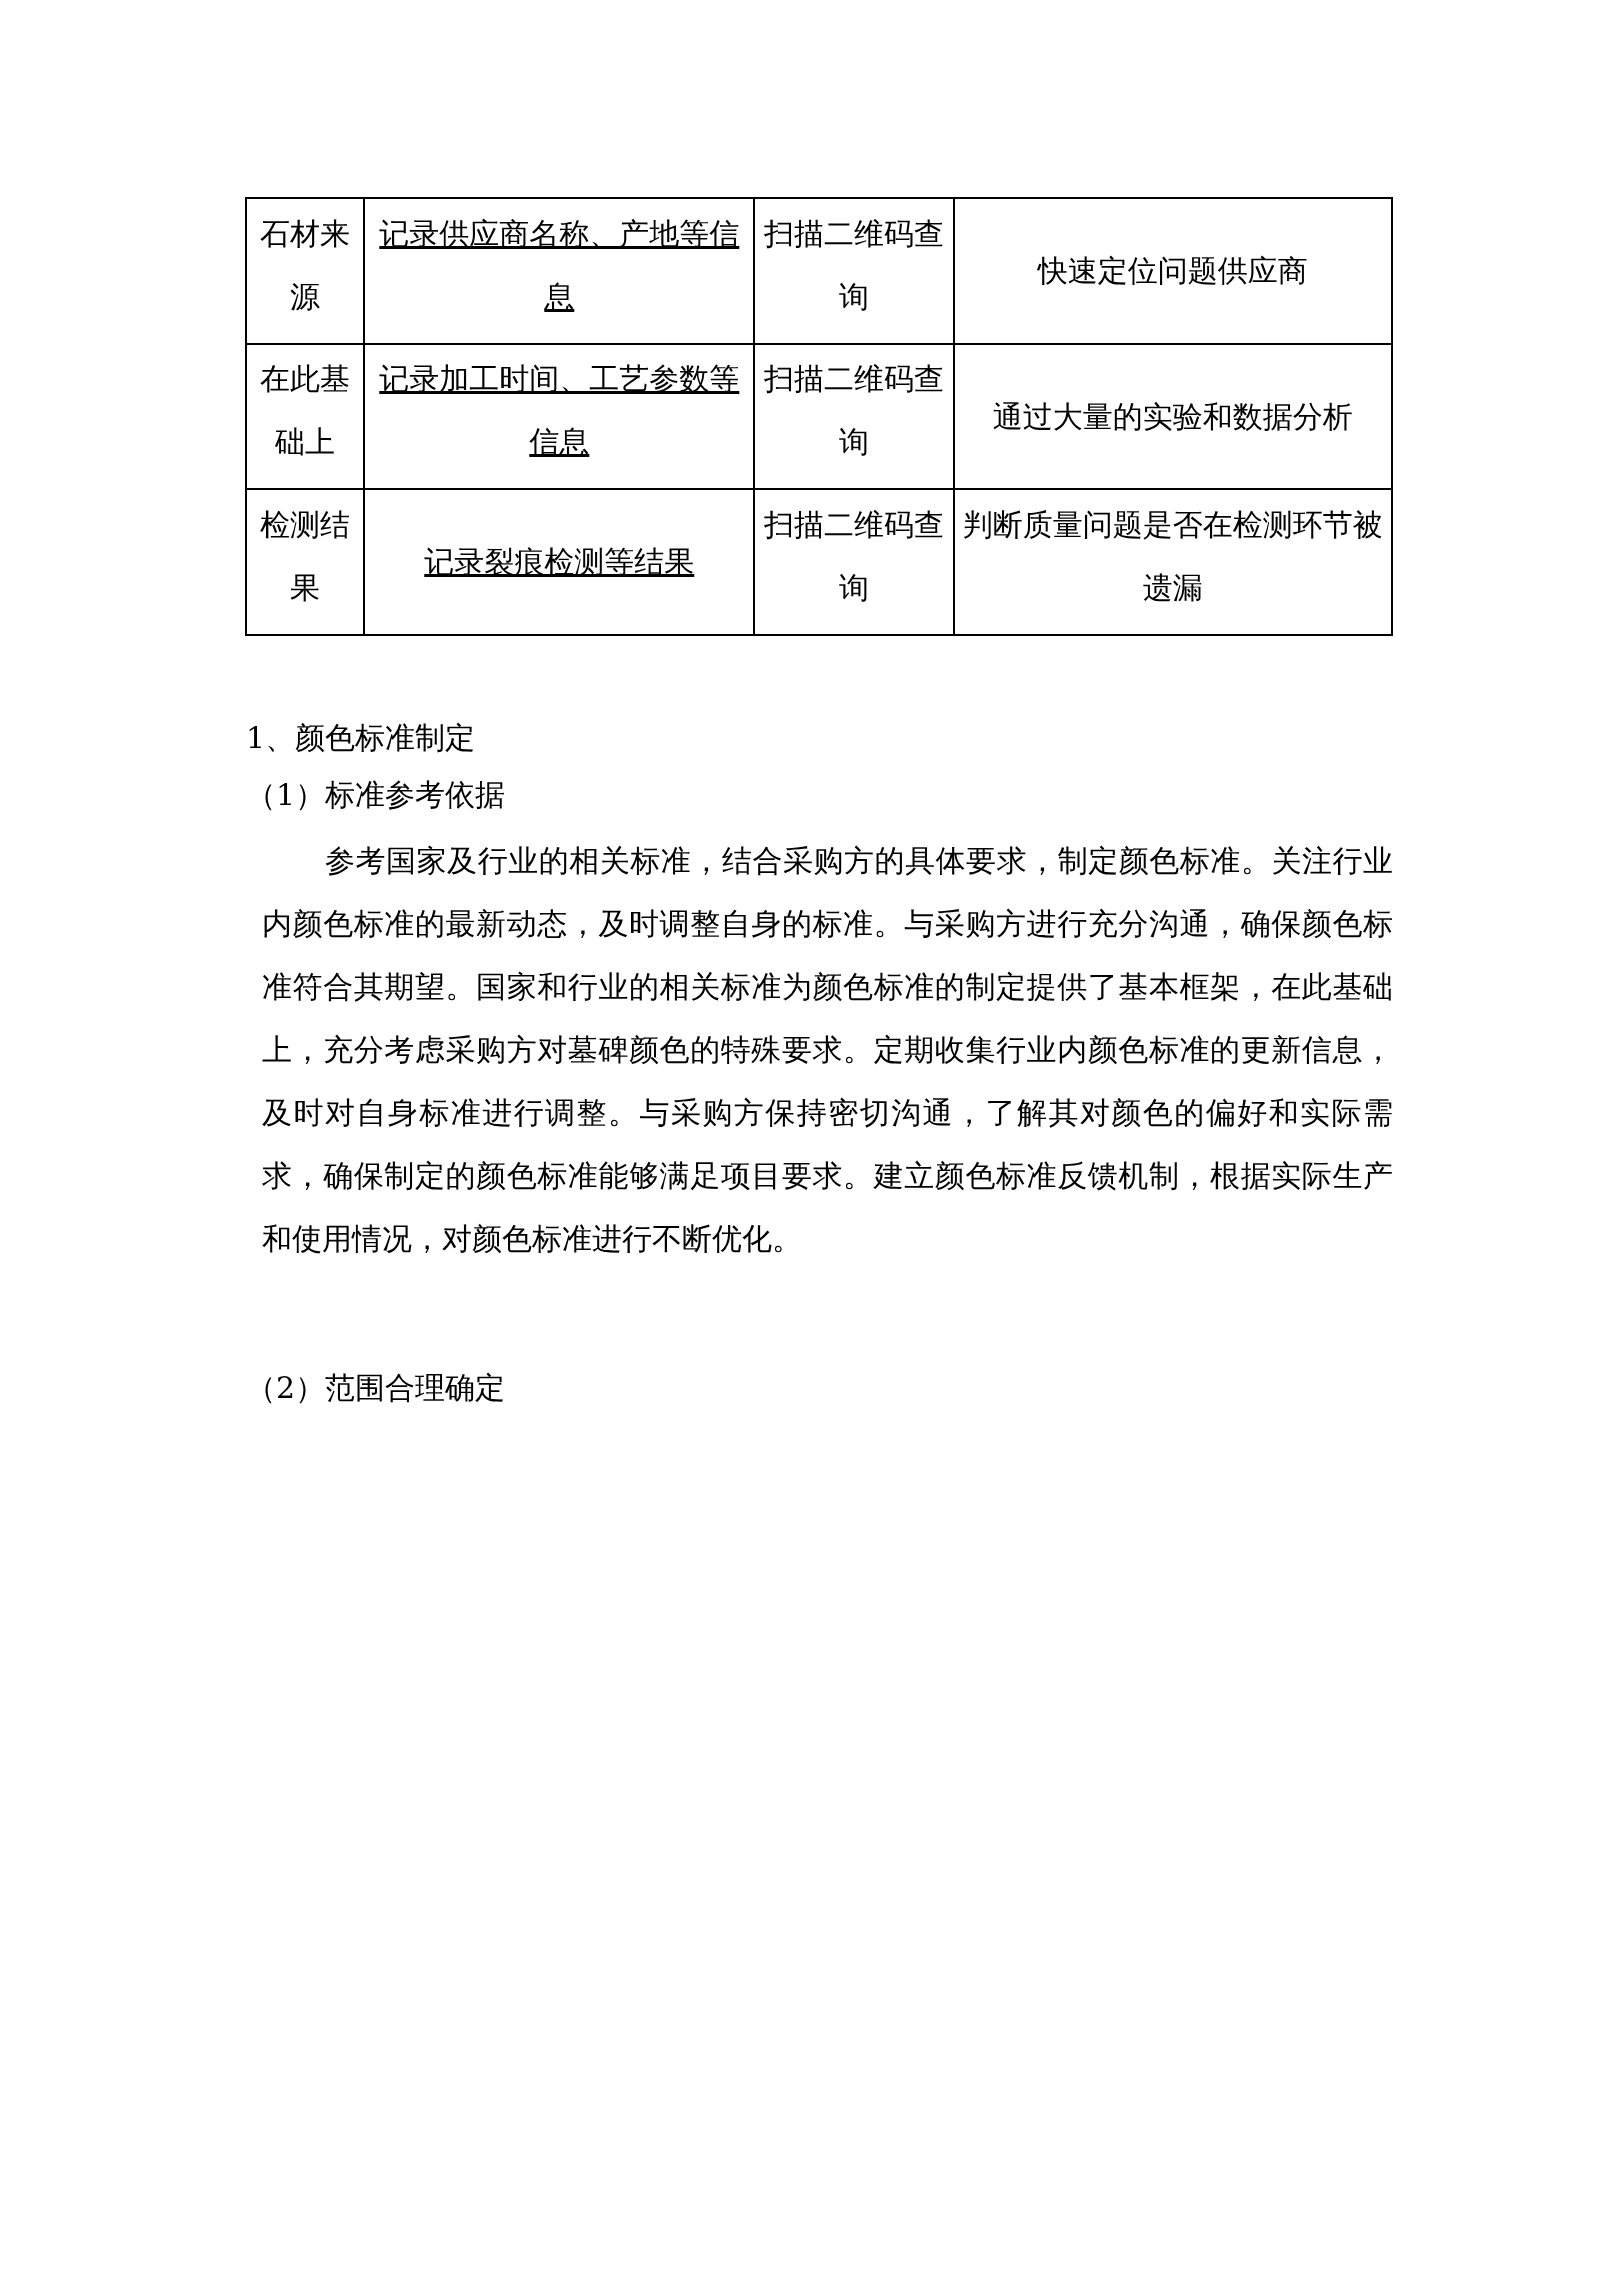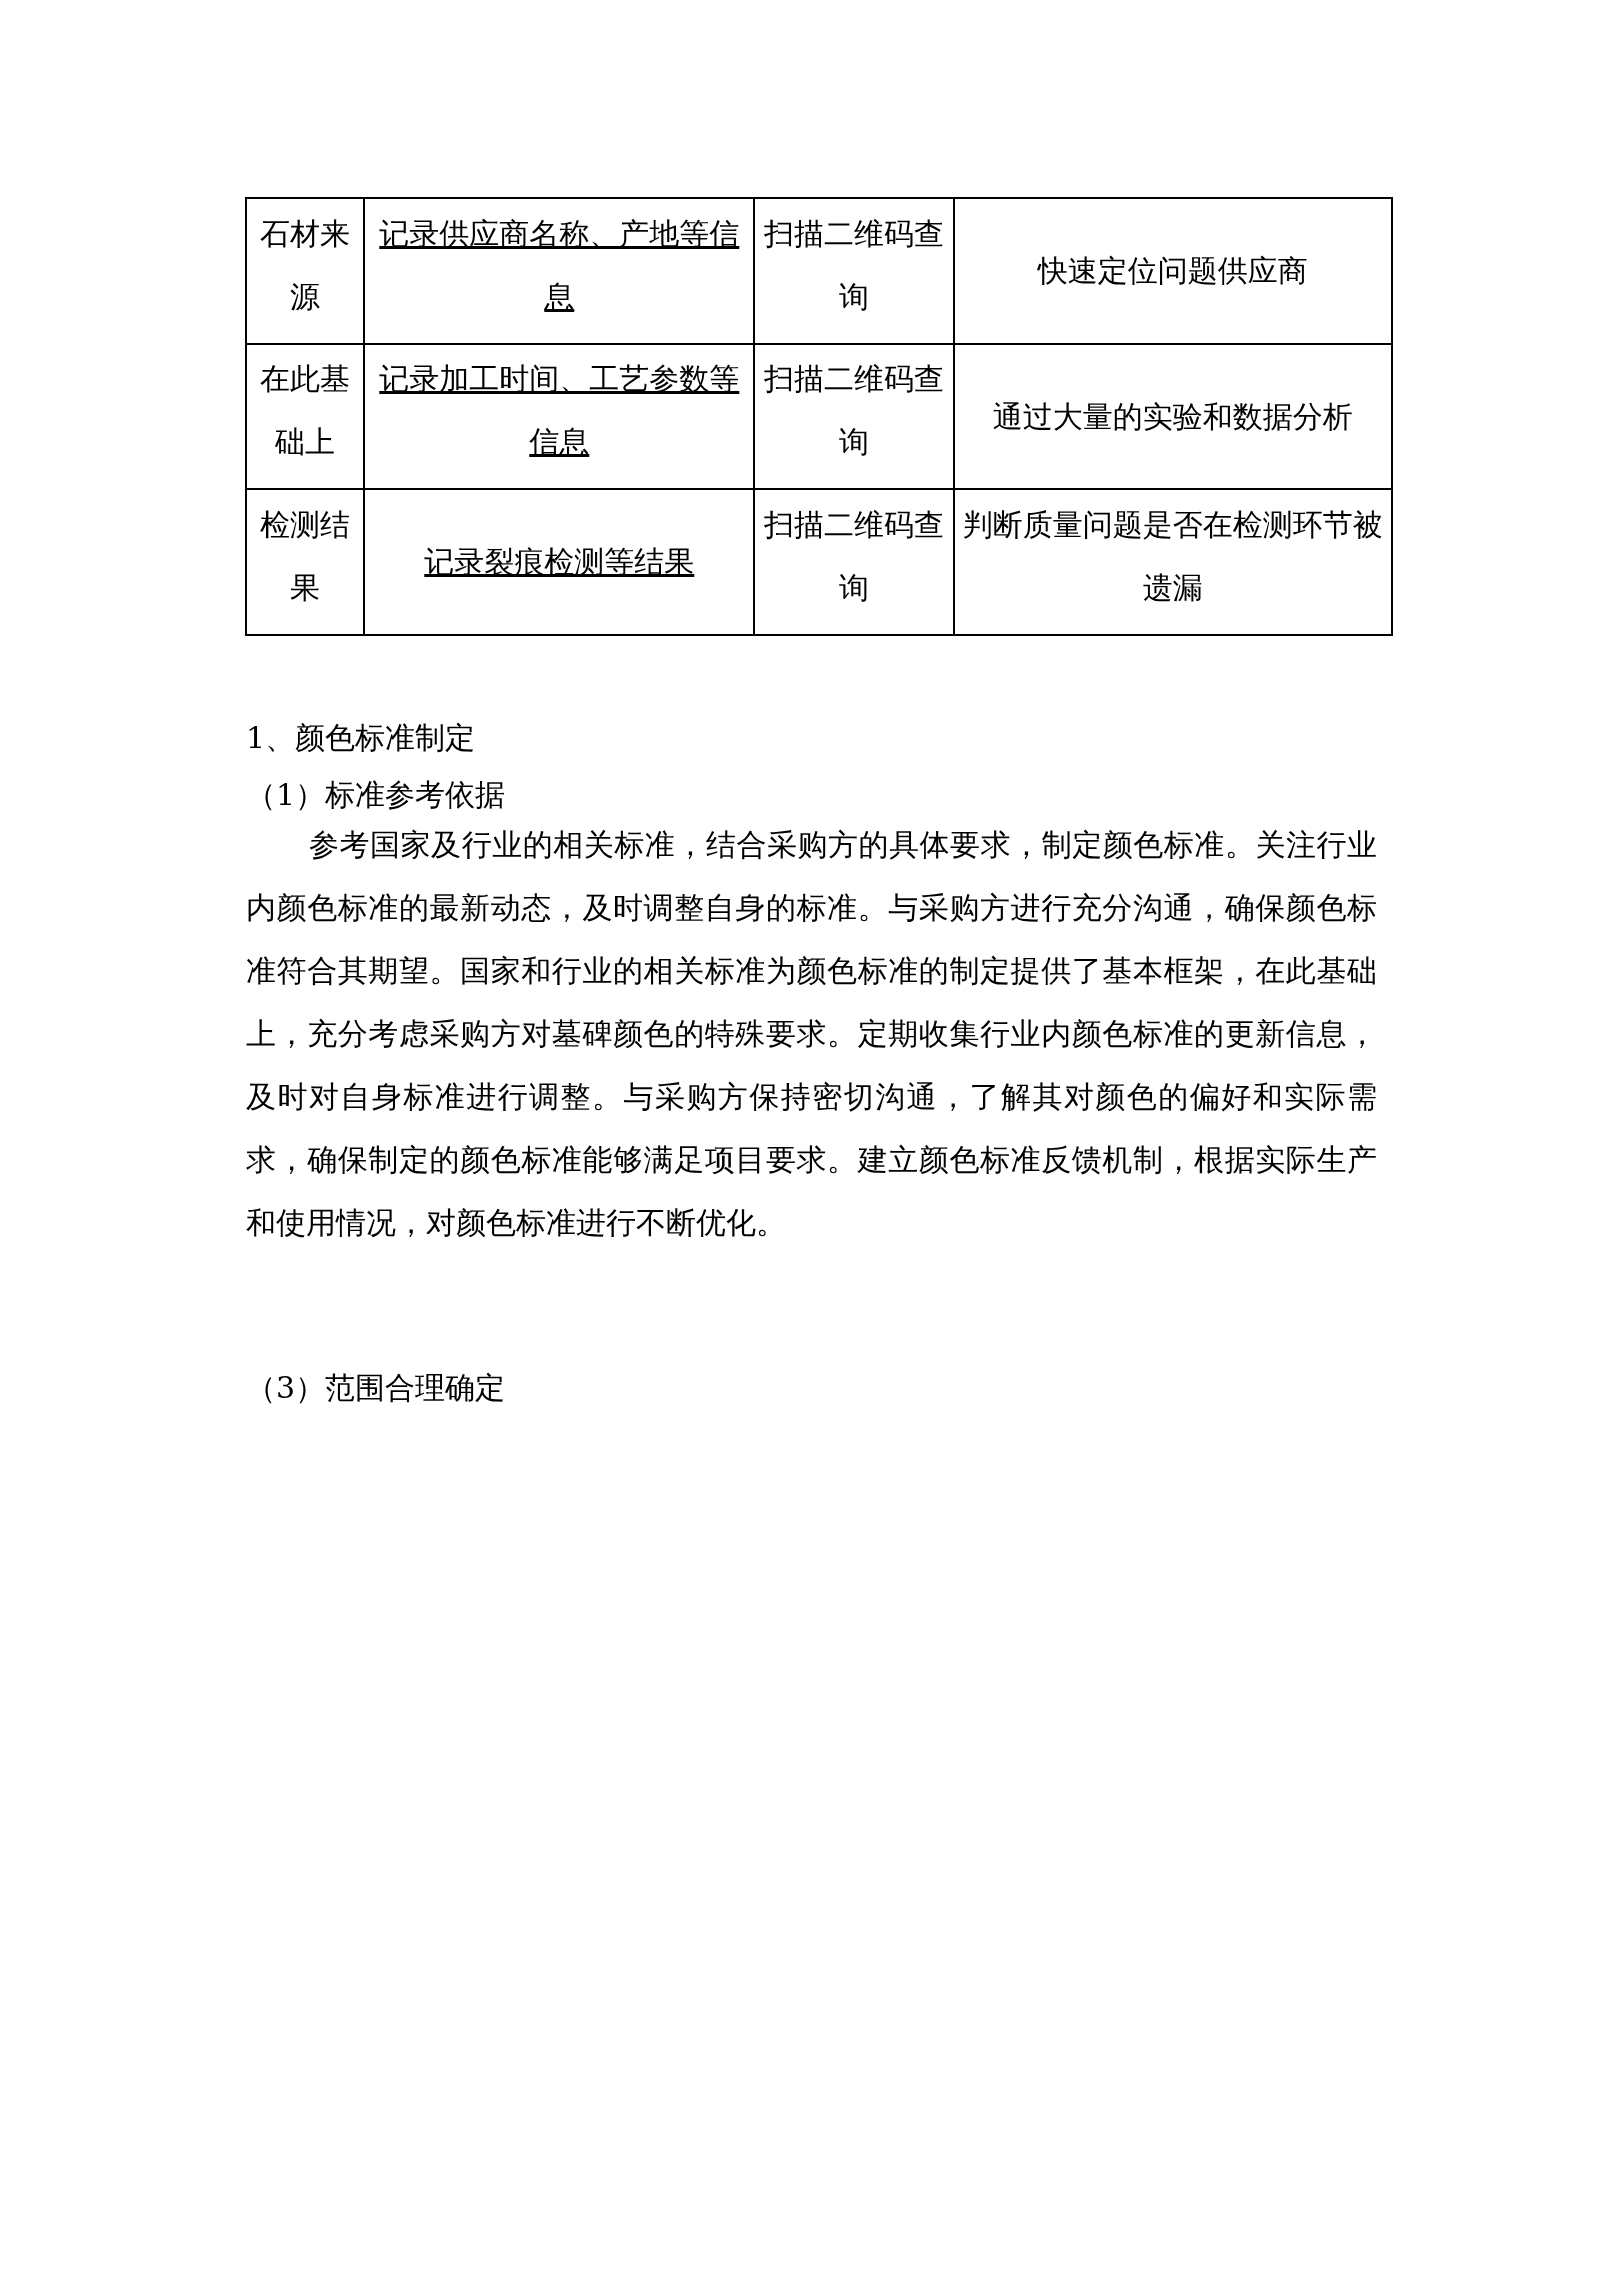--- a/index.html
+++ b/index.html
@@ -46,21 +46,21 @@
     .sub-heading.h2 { top: 775px; }
     .sub-heading.h3 { top: 1368px; }
 
     
     .para {
       position: absolute; left: 246px; width: 1131px;
       font-size: 30px; line-height: 63px;
       text-indent: 63px;
       text-align: justify;
       word-break: break-all;
-      margin: 0;
+      margin: 16px;
     }
     .para.p1 { top: 813px; }
     .para.p2 { top: 1403px; }
   </style>
 </head>
 <body>
 
 <div class="page">
 
   <table class="trace-table">
@@ -86,17 +86,17 @@
     </tbody>
   </table>
 
 
   <div class="sub-heading h1">1、颜色标准制定</div>
 
   <div class="sub-heading h2">（1）标准参考依据</div>
 
   <p class="para p1">参考国家及行业的相关标准，结合采购方的具体要求，制定颜色标准。关注行业内颜色标准的最新动态，及时调整自身的标准。与采购方进行充分沟通，确保颜色标准符合其期望。国家和行业的相关标准为颜色标准的制定提供了基本框架，在此基础上，充分考虑采购方对墓碑颜色的特殊要求。定期收集行业内颜色标准的更新信息，及时对自身标准进行调整。与采购方保持密切沟通，了解其对颜色的偏好和实际需求，确保制定的颜色标准能够满足项目要求。建立颜色标准反馈机制，根据实际生产和使用情况，对颜色标准进行不断优化。</p>
 
-  <div class="sub-heading h3">（3）范围合理确定</div>
+  <div class="sub-heading h3">（2）范围合理确定</div>
 
 
 </div>
 
 
 </body></html>

